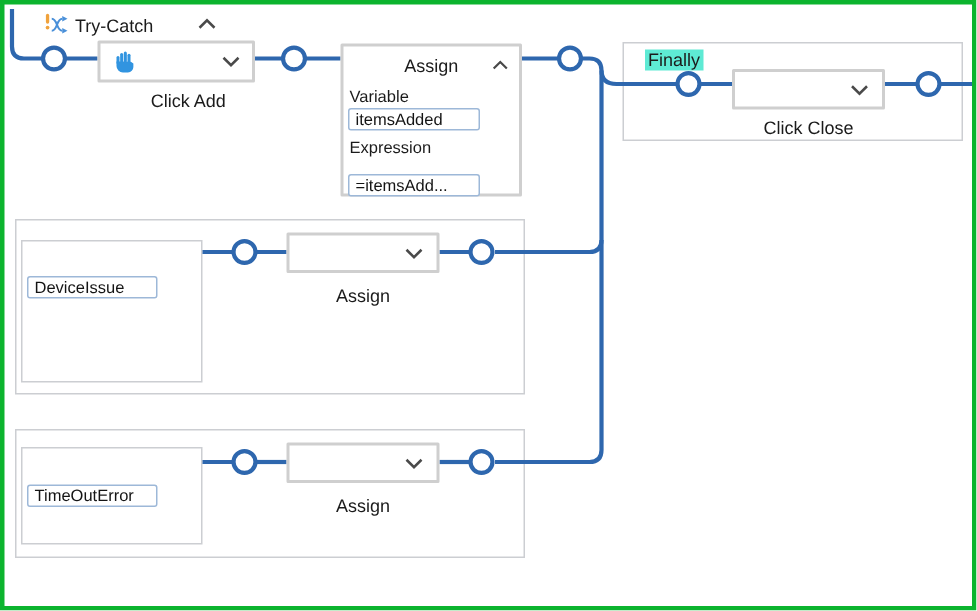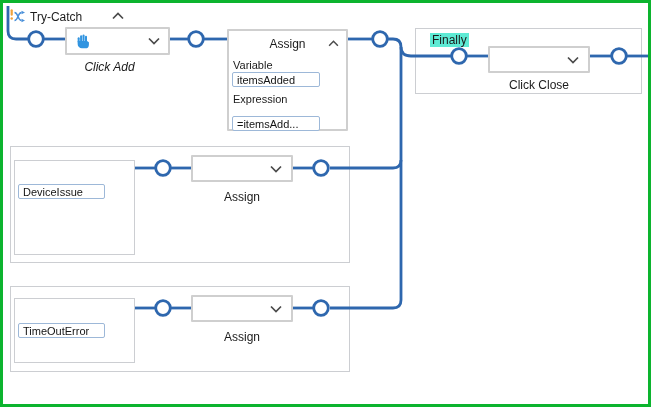--- a/index.html
+++ b/index.html
@@ -9,21 +9,21 @@
   .canvas {
     position: relative;
     width: 651px; height: 407px;
     background: #ffffff;
     border: 3px solid #0cb42e;
     overflow: hidden;
   }
 
   .wires { position: absolute; left: 0; top: 0; width: 651px; height: 407px; pointer-events: none; }
 
-  .abs { position: absolute; }
+  .abs { position: absolute; margin-left: 20px; }
 
   
   .tc-title { font-size: 12px; color: #1b1b1b; white-space: nowrap; }
 
   
   .activity-box {
     position: absolute;
     background: #ffffff;
     border: 2px solid #cfcfcf;
     border-radius: 1px;
@@ -148,21 +148,21 @@
         <path d="M2.5,7.6 h8.8 l1.8,1.2 v2.2 a3.4,3.4 0 0 1 -3.4,3.4 h-3.2 a4,4 0 0 1 -4,-4 z"></path>
       </svg>
     </span>
     <span class="spacer"></span>
     <span style="display:inline-flex;">
       <svg class="chev" width="12" height="8" viewBox="0 0 12 8">
         <polyline points="1,1.5 6,6.5 11,1.5" stroke="#4a4a4a" stroke-width="1.7" fill="none"></polyline>
       </svg>
     </span>
   </div>
-  <div class="activity-caption" style="left:54px; top:57px; width:105px;font-style:italic;">Click Add</div>
+  <div class="activity-caption" style="left:70px; top:57px; width:105px;">Click Add</div>
 
   <div class="assign-box" style="left:224px; top:26px; width:121px; height:102px;">
     <div class="assign-title">Assign</div>
     <div class="abs" style="right:7px; top:9px;">
       <svg class="chev" width="11" height="7" viewBox="0 0 12 8">
         <polyline points="1,6.5 6,1.5 11,6.5" stroke="#4a4a4a" stroke-width="1.7" fill="none"></polyline>
       </svg>
     </div>
     <div class="field-label" style="left:4px; top:28px;">Variable</div>
     <input class="text-input" style="left: 3px; top: 41px; width: 88px; height: 15px;" value="itemsAdded">

